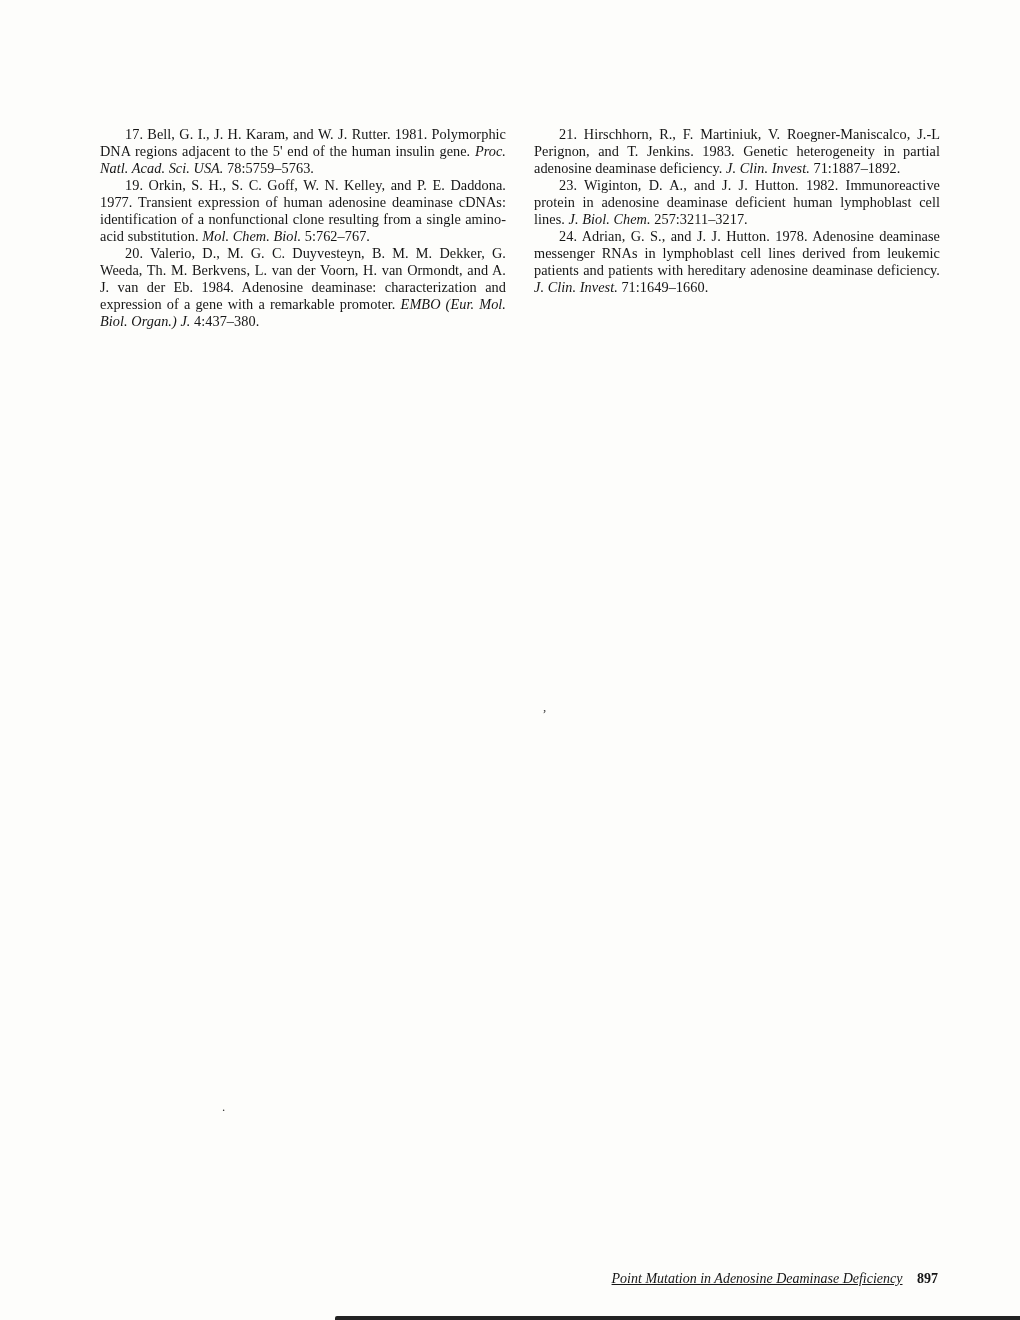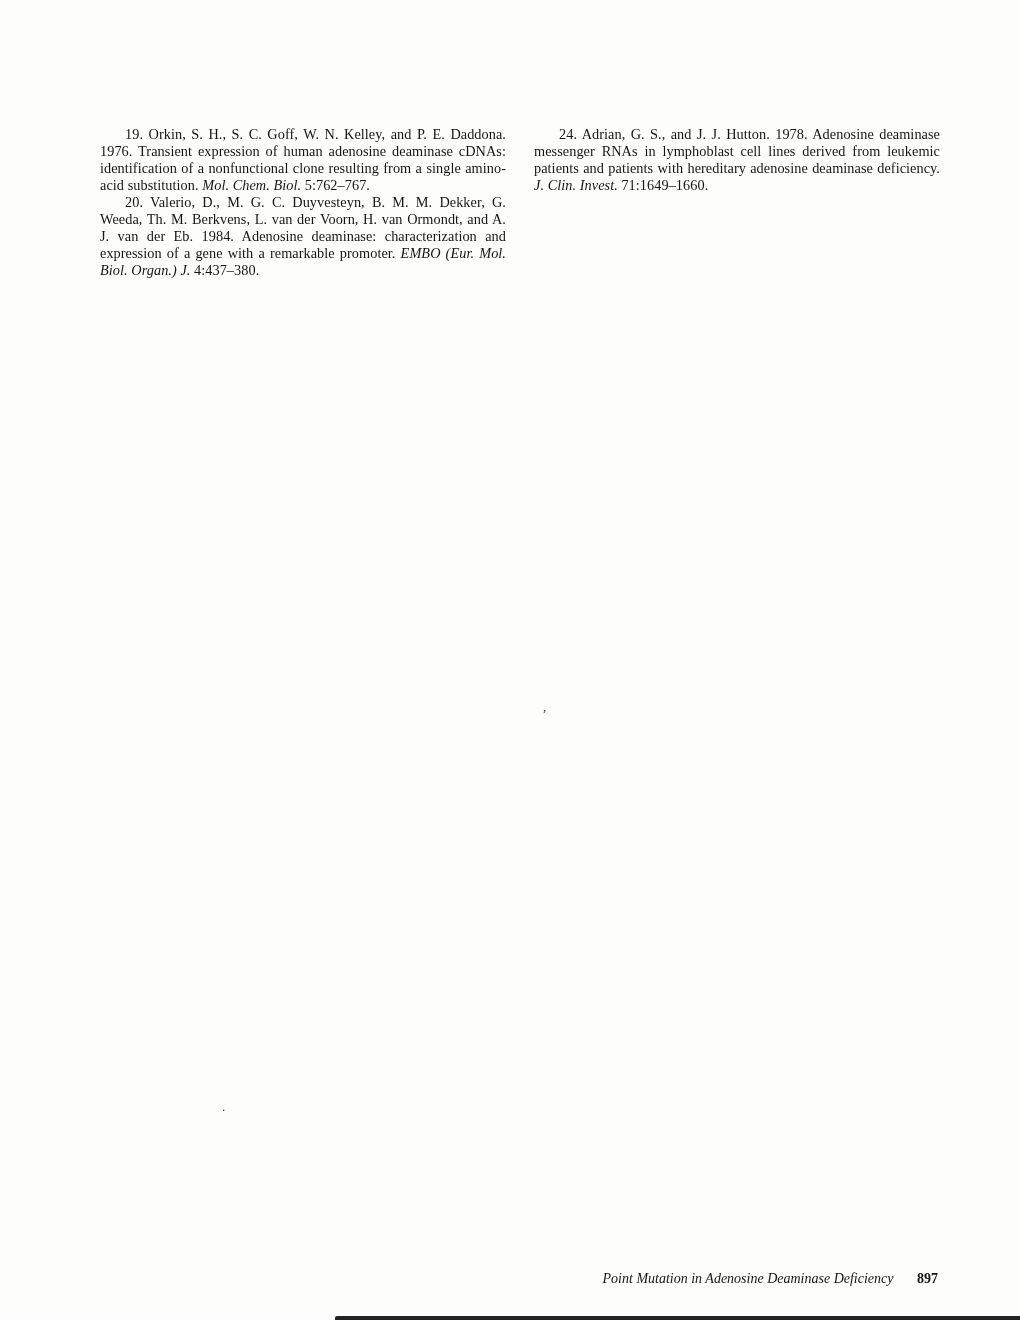--- a/index.html
+++ b/index.html
@@ -41,24 +41,25 @@
   }
   .footer {
     position: absolute;
     top: 1271px;
     right: 82px;
     font-size: 14px;
     white-space: nowrap;
   }
   .running-title {
     font-style: italic;
+    text-decoration: underline;
   }
   .page-number {
     font-weight: bold;
-    margin-left: 20px;
+    margin-left: 11px;
     font-style: normal;
   }
   .artifact {
     position: absolute;
     font-size: 13px;
     color: #3a3a3a;
     line-height: 1;
   }
   .artifact-1 { left: 543px; top: 700px; }
   .artifact-2 { left: 222px; top: 1100px; }
@@ -72,24 +73,27 @@
     border-radius: 2px 0 0 0;
   }
 </style>
 </head>
 <body>
 
 <div class="page">
 
   <div class="columns">
     <div class="col">
-        <p class="ref"><span>19. Orkin, S. H., S. C. Goff, W. N. Kelley, and P. E. Daddona. 1976. Transient expression of human adenosine deaminase cDNAs: identification of a nonfunctional clone resulting from a single amino-acid substitution. </span><span class="it">Mol. Chem. Biol.</span><span> 5:762–767.</span></p>
+        <p class="ref"><span>17. Bell, G. I., J. H. Karam, and W. J. Rutter. 1981. Polymorphic DNA regions adjacent to the 5' end of the human insulin gene. </span><span class="it">Proc. Natl. Acad. Sci. USA.</span><span> 78:5759–5763.</span></p>
+        <p class="ref"><span>19. Orkin, S. H., S. C. Goff, W. N. Kelley, and P. E. Daddona. 1977. Transient expression of human adenosine deaminase cDNAs: identification of a nonfunctional clone resulting from a single amino-acid substitution. </span><span class="it">Mol. Chem. Biol.</span><span> 5:762–767.</span></p>
         <p class="ref"><span>20. Valerio, D., M. G. C. Duyvesteyn, B. M. M. Dekker, G. Weeda, Th. M. Berkvens, L. van der Voorn, H. van Ormondt, and A. J. van der Eb. 1984. Adenosine deaminase: characterization and expression of a gene with a remarkable promoter. </span><span class="it">EMBO (Eur. Mol. Biol. Organ.) J.</span><span> 4:437–380.</span></p>
       </div>
     <div class="col">
+        <p class="ref"><span>21. Hirschhorn, R., F. Martiniuk, V. Roegner-Maniscalco, J.-L Perignon, and T. Jenkins. 1983. Genetic heterogeneity in partial adenosine deaminase deficiency. </span><span class="it">J. Clin. Invest.</span><span> 71:1887–1892.</span></p>
+        <p class="ref"><span>23. Wiginton, D. A., and J. J. Hutton. 1982. Immunoreactive protein in adenosine deaminase deficient human lymphoblast cell lines. </span><span class="it">J. Biol. Chem.</span><span> 257:3211–3217.</span></p>
         <p class="ref"><span>24. Adrian, G. S., and J. J. Hutton. 1978. Adenosine deaminase messenger RNAs in lymphoblast cell lines derived from leukemic patients and patients with hereditary adenosine deaminase deficiency. </span><span class="it">J. Clin. Invest.</span><span> 71:1649–1660.</span></p>
       </div>
   </div>
 
   <div class="artifact artifact-1">,</div>
 
   <div class="artifact artifact-2">.</div>
 
   <div class="footer">
     <span class="running-title">Point Mutation in Adenosine Deaminase Deficiency</span>

